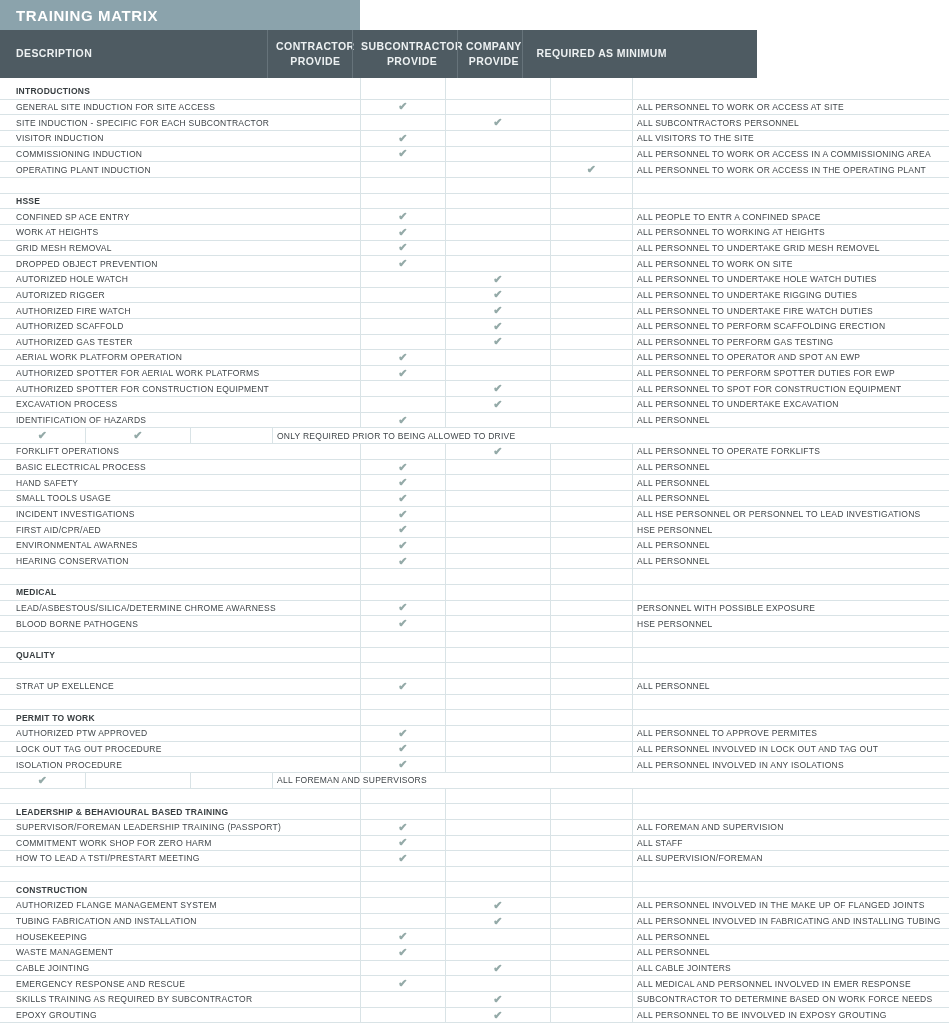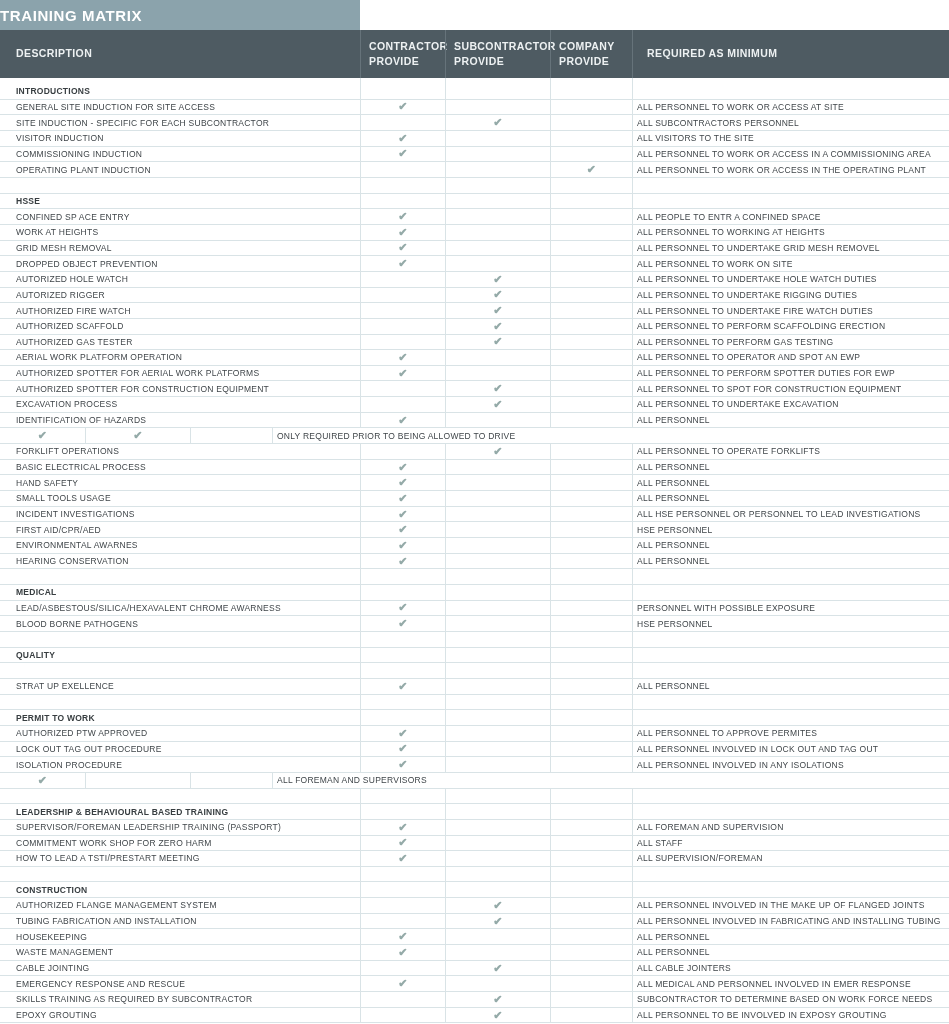--- a/index.html
+++ b/index.html
@@ -15,27 +15,27 @@
     --w-com:82px;
     --w-req:317px;
   }
   *{box-sizing:border-box;margin:0;padding:0;}
   body{
     width:949px;height:1024px;overflow:hidden;background:#fff;
     font-family:"Liberation Sans", sans-serif;color:var(--text);
   }
   .title-bar{
     width:var(--w-desc);height:30px;background:var(--title-bar);
-    display:flex;align-items:center;
+    display:flex;align-items:center;padding-left:16px;
   }
   .title-bar span{
     color:#fff;font-size:15px;font-weight:bold;letter-spacing:0.6px;
   }
   .head-row{
-    width:949px;height:48px;background:var(--header);display:flex;
+    width:757px;height:48px;background:var(--header);display:flex;text-align:center;
   }
   .head-cell{
     display:flex;align-items:center;color:#EDF1F2;
     font-size:10.5px;font-weight:bold;letter-spacing:0.4px;line-height:1.45;
   }
   .head-cell + .head-cell{border-left:1px solid #66737A;}
   .hc-desc{width:var(--w-desc);padding-left:16px;}
   .hc-con{width:var(--w-con);padding-left:8px;}
   .hc-sub{width:var(--w-sub);padding-left:8px;}
   .hc-com{width:var(--w-com);padding-left:8px;}
@@ -488,21 +488,21 @@
       <div class="cell c-desc">
         <span>MEDICAL</span>
       </div>
       <div class="cell c-con"></div>
       <div class="cell c-sub"></div>
       <div class="cell c-com"></div>
       <div class="cell c-req"></div>
     </div>
     <div class="trow item">
       <div class="cell c-desc">
-        <span>LEAD/ASBESTOUS/SILICA/HEXAVALENT CHROME AWARNESS</span>
+        <span>LEAD/ASBESTOUS/SILICA/DETERMINE CHROME AWARNESS</span>
       </div>
       <div class="cell c-con">
         <span class="check">✔</span>
       </div>
       <div class="cell c-sub"></div>
       <div class="cell c-com"></div>
       <div class="cell c-req">
         <span>PERSONNEL WITH POSSIBLE EXPOSURE</span>
       </div>
     </div>

